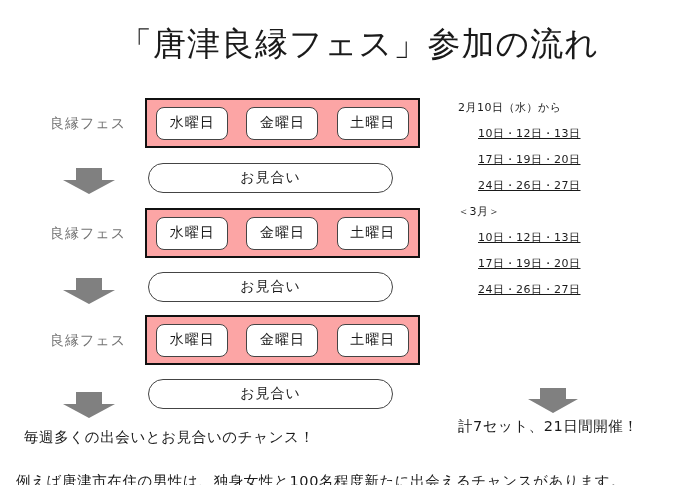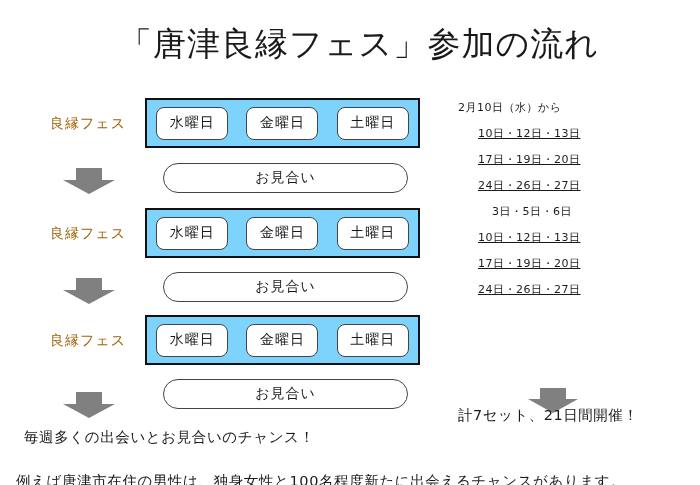--- a/index.html
+++ b/index.html
@@ -36,33 +36,33 @@
     left: 0;
     top: 0;
     width: 440px;
     height: 430px;
   }
 
   .stage-label {
     position: absolute;
     font-size: 14px;
     letter-spacing: 1px;
-    color: #a16207;
+    color: #737373;
     white-space: nowrap;
     text-align: right;
   }
 
   .fes-box {
     position: absolute;
     left: 145px;
     width: 275px;
     height: 50px;
     box-sizing: border-box;
     border: 2.5px solid #111111;
-    background: #7dd3fc;
+    background: #fca5a5;
     display: flex;
     align-items: center;
     justify-content: space-around;
   }
 
   .day-chip {
     width: 72px;
     height: 33px;
     box-sizing: border-box;
     border: 1.2px solid #444444;
@@ -71,21 +71,21 @@
     display: flex;
     align-items: center;
     justify-content: center;
     font-size: 14px;
     letter-spacing: 1px;
     color: #1a1a1a;
   }
 
   .omiai-box {
     position: absolute;
-    left: 163px;
+    left: 148px;
     width: 245px;
     height: 30px;
     box-sizing: border-box;
     border: 1.2px solid #444444;
     border-radius: 15px;
     background: #ffffff;
     display: flex;
     align-items: center;
     justify-content: center;
     font-size: 14px;
@@ -123,21 +123,21 @@
     left: 528px;
     top: 388px;
     width: 50px;
     height: 25px;
   }
   .summary-arrow svg { display: block; width: 100%; height: 100%; }
 
   .summary-text {
     position: absolute;
     left: 458px;
-    top: 406px;
+    top: 417px;
     font-size: 14.5px;
     letter-spacing: 0.5px;
     color: #1a1a1a;
     white-space: nowrap;
   }
 
   
   .footnote {
     position: absolute;
     left: 16px;
@@ -195,21 +195,21 @@
     </svg>
   </div>
 
 </div>
 
 <div class="schedule">
   <div class="sched-line">2月10日（水）から</div>
   <div class="sched-line indent-1">10日・12日・13日</div>
   <div class="sched-line indent-1">17日・19日・20日</div>
   <div class="sched-line indent-1">24日・26日・27日</div>
-  <div class="sched-line indent-2">3日・5日・6日</div>
+  <div class="sched-line">＜3月＞</div>
   <div class="sched-line indent-1">10日・12日・13日</div>
   <div class="sched-line indent-1">17日・19日・20日</div>
   <div class="sched-line indent-1">24日・26日・27日</div>
 </div>
 
 <div class="summary-arrow">
   <svg viewBox="0 0 50 25" xmlns="http://www.w3.org/2000/svg">
     <polygon points="12,0 38,0 38,11 50,11 25,25 0,11 12,11" fill="#808080"></polygon>
   </svg>
 </div>

